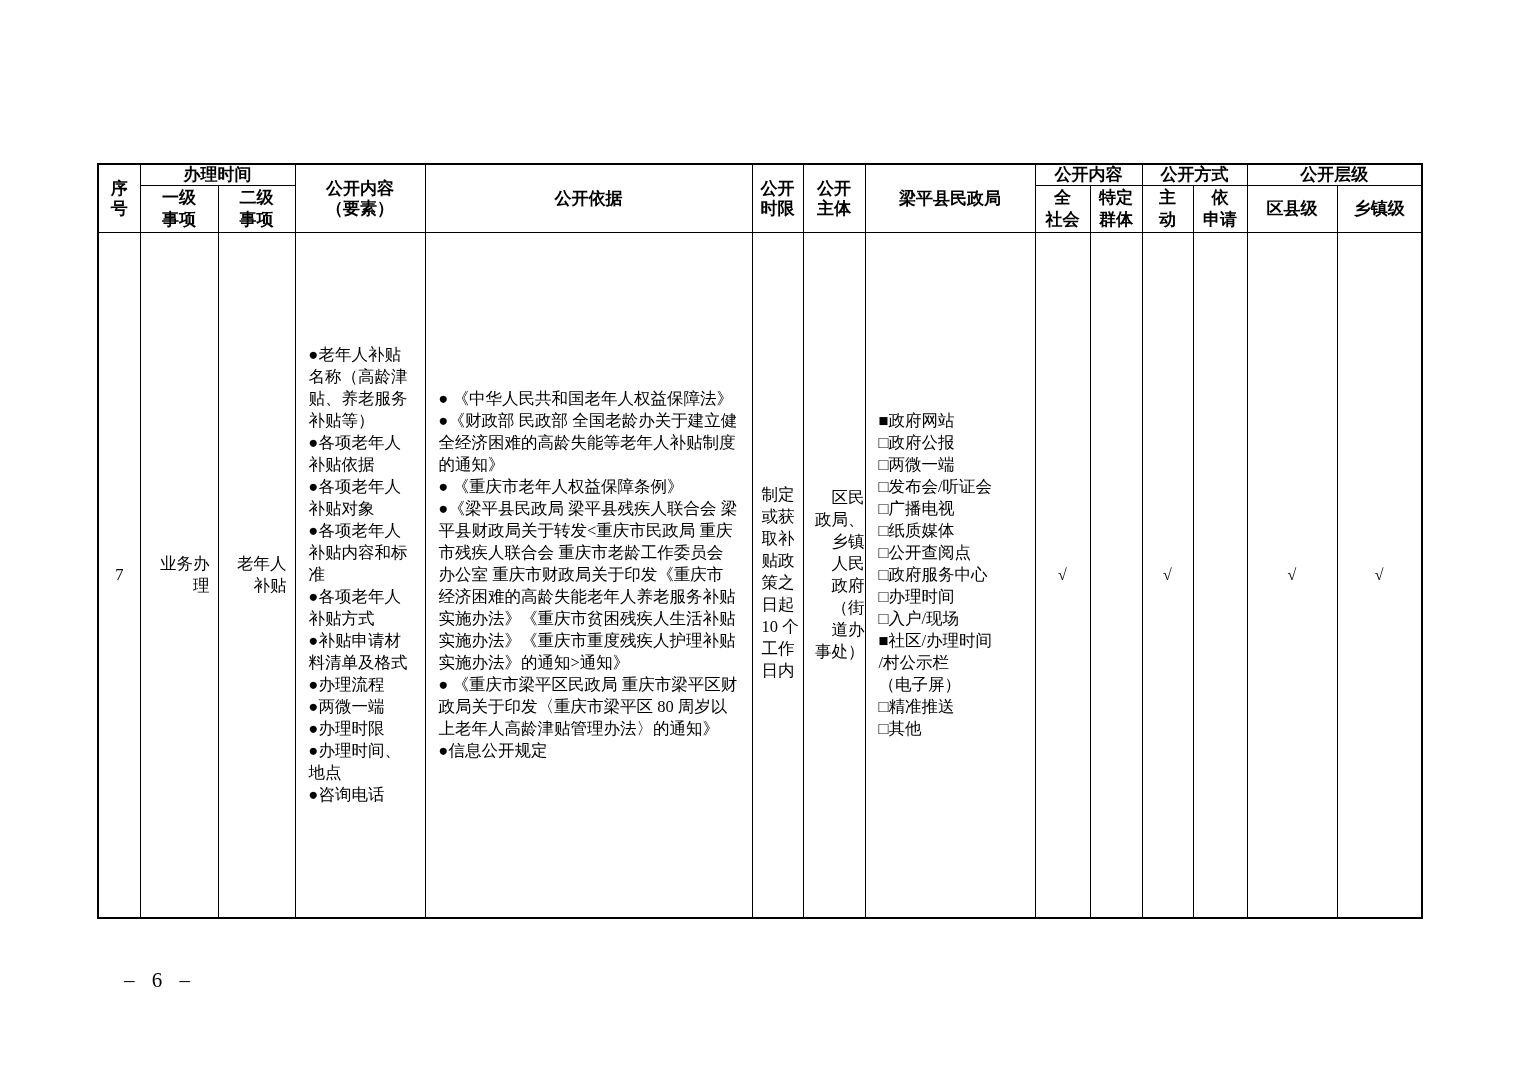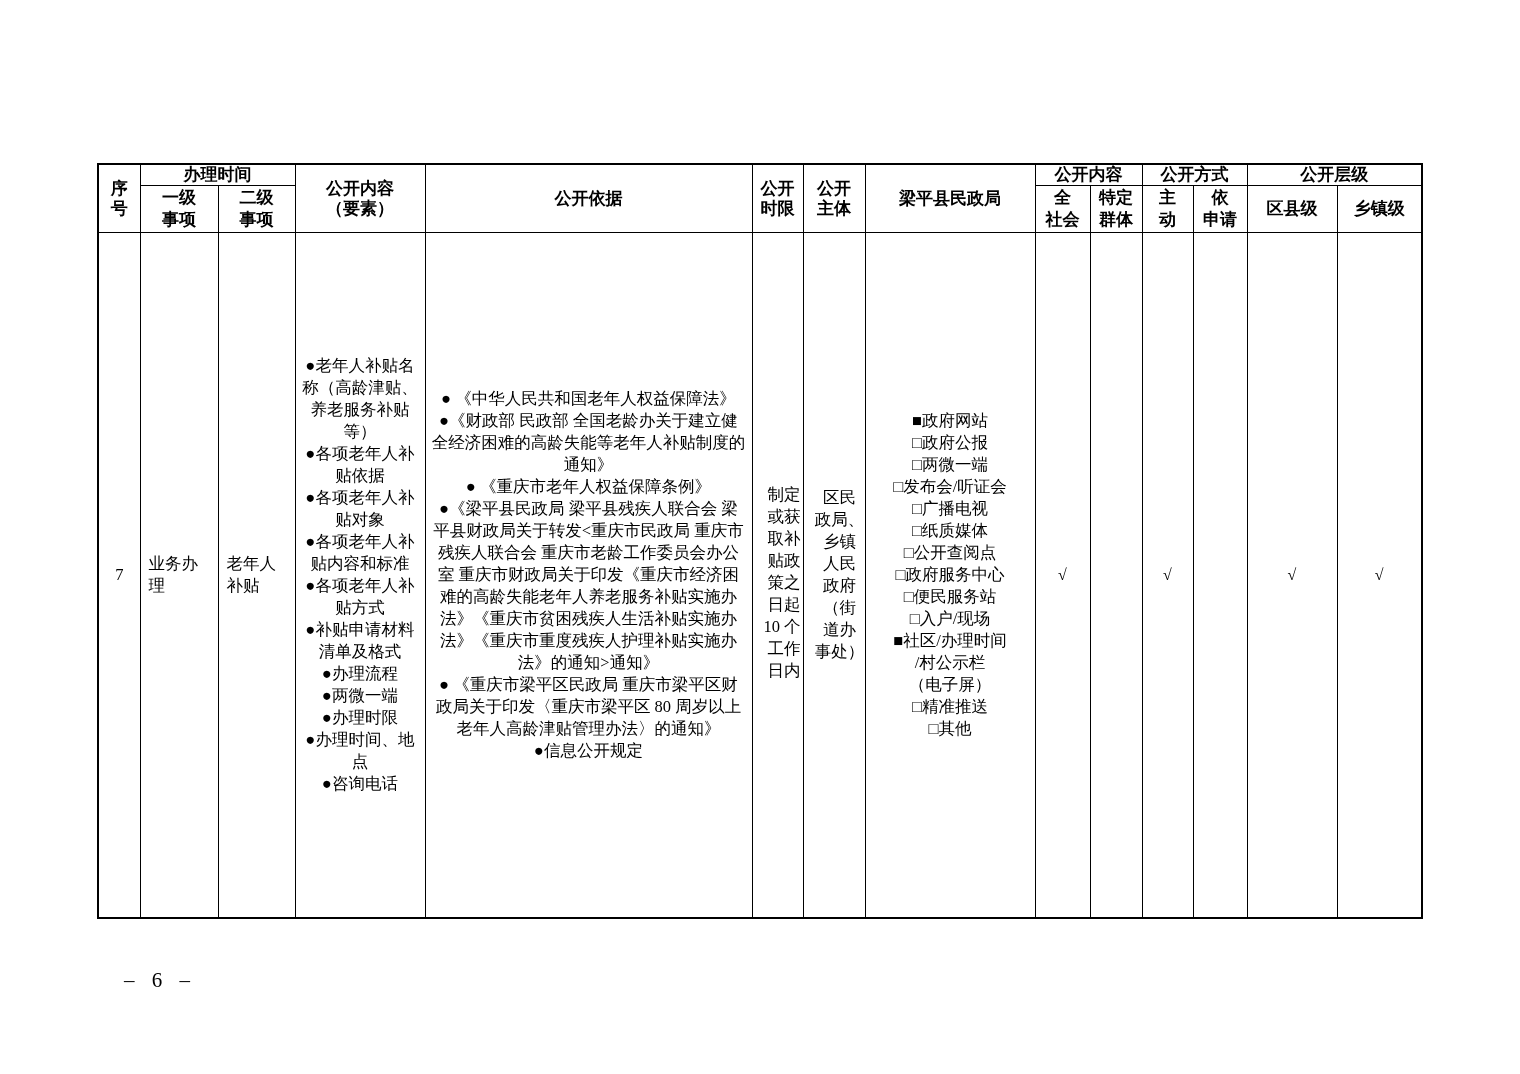--- a/index.html
+++ b/index.html
@@ -25,25 +25,25 @@
     padding:1px 6px;
     overflow:hidden;
     word-break:break-all;
   }
   tr.h1 td { height:20px; line-height:20px; padding:0 2px; }
   tr.h2 td { height:46px; line-height:22px; padding:0 2px; }
   tr.body-row td { height:660px; }
   .hdr { font-weight:bold; text-align:center; font-size:17px; }
   .pre { white-space:pre-line; }
   .seq-cell { text-align:center; padding:0; }
-  .name-cell { padding:12px 8px; text-align:left; }
-  .list-cell { padding:1px 6px; text-align:center; }
+  .name-cell { padding:12px 8px; text-align:right; }
+  .list-cell { padding:1px 13px; text-align:left; }
   .li { white-space:pre-line; }
-  .cell-time { padding:16px 2px 0 9px; white-space:pre-line; text-align:right; }
-  .cell-subject { padding:0 0 0 11px; white-space:pre-line; text-align:center; }
+  .cell-time { padding:16px 2px 0 9px; white-space:pre-line; text-align:left; }
+  .cell-subject { padding:0 0 0 11px; white-space:pre-line; text-align:right; }
   .check-cell { text-align:center; font-size:16px; }
   .page-number {
     position:absolute; left:124px; top:968px;
     font-size:21px; letter-spacing:6px;
   }
 </style>
 </head>
 <body>
 
 <div>
@@ -150,21 +150,21 @@
       <td class="list-cell">
         <div>
               <div class="li">■政府网站</div>
               <div class="li">□政府公报</div>
               <div class="li">□两微一端</div>
               <div class="li">□发布会/听证会</div>
               <div class="li">□广播电视</div>
               <div class="li">□纸质媒体</div>
               <div class="li">□公开查阅点</div>
               <div class="li">□政府服务中心</div>
-              <div class="li">□便民服务站</div>
+              <div class="li">□办理时间</div>
               <div class="li">□入户/现场</div>
               <div class="li">■社区/办理时间
 /村公示栏
 （电子屏）</div>
               <div class="li">□精准推送</div>
               <div class="li">□其他</div>
             </div>
       </td>
       <td class="check-cell">√</td>
       <td class="check-cell"></td>

